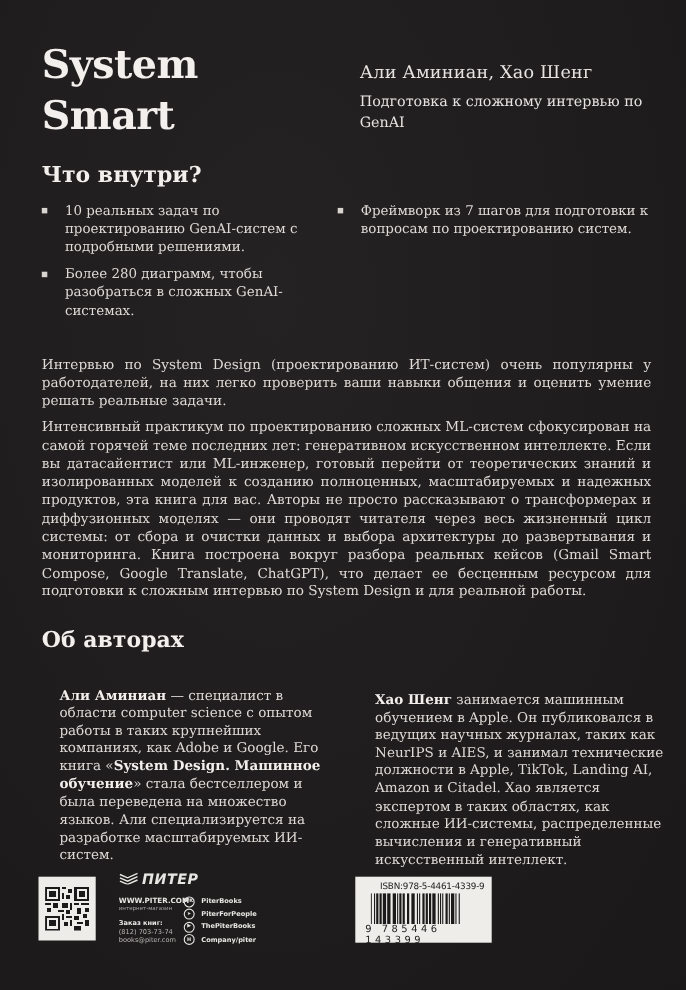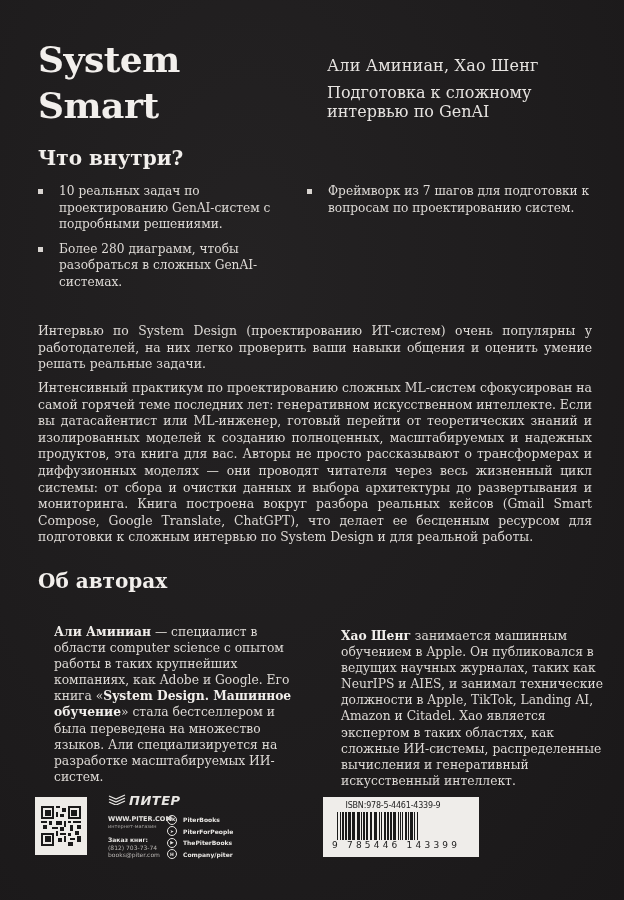--- a/index.html
+++ b/index.html
@@ -19,21 +19,21 @@
     font-family: "DejaVu Serif", serif; font-weight: bold;
     font-size: 36px; line-height: 46px; color: #f2efec;
     letter-spacing: -0.5px;
   }
   .authors-top {
     position: absolute; left: 327px; top: 56px;
     font-size: 16px; color: #e6e3e0; letter-spacing: 0.2px;
   }
   .subtitle {
     position: absolute; left: 327px; top: 83px;
-    font-size: 16px; line-height: 19px; color: #e6e3e0; width: 260px;
+    font-size: 13px; line-height: 19px; color: #e6e3e0; width: 260px;
   }
   .h2 {
     position: absolute; left: 38px;
     font-family: "DejaVu Serif", serif; font-weight: bold;
     font-size: 20px; color: #f2efec;
   }
   .h2.inside { top: 146px; }
   .h2.about { top: 569px; }
   .bullets {
     position: absolute; top: 183px; width: 250px;
@@ -76,21 +76,21 @@
   .pub-phone { position: absolute; top: 51px; left: 0; font-size: 6px; color: #b8b5b2; white-space: nowrap; }
   .pub-email { position: absolute; top: 58px; left: 0; font-size: 6px; color: #b8b5b2; white-space: nowrap; }
   .socials { position: absolute; left: 167px; top: 814px; font-family: "DejaVu Sans", sans-serif; }
   .social { display: flex; align-items: center; height: 11.5px; margin-bottom: 0; font-size: 6px; font-weight: bold; color: #e8e6e3; white-space: nowrap; }
   .social .ico {
     width: 8px; height: 8px; border: 1px solid #e8e6e3; border-radius: 50%;
     display: inline-flex; align-items: center; justify-content: center;
     font-size: 4.5px; margin-right: 6px;
   }
   .isbn {
-    position: absolute; left: 323px; top: 797px; width: 156px; height: 60px;
+    position: absolute; left: 323px; top: 797px; width: 124px; height: 60px;
     background: #efedea; color: #222;
     font-family: "DejaVu Sans", sans-serif;
   }
   .isbn-label { position: absolute; top: 4px; left: 0; width: 140px; text-align: center; font-size: 8px; letter-spacing: -0.2px; }
   .isbn-bars { position: absolute; left: 14px; top: 15px; }
   .isbn-digits { position: absolute; left: 9px; top: 43px; font-size: 9px; letter-spacing: 3.2px; }
 </style>
 </head>
 <body>
 

